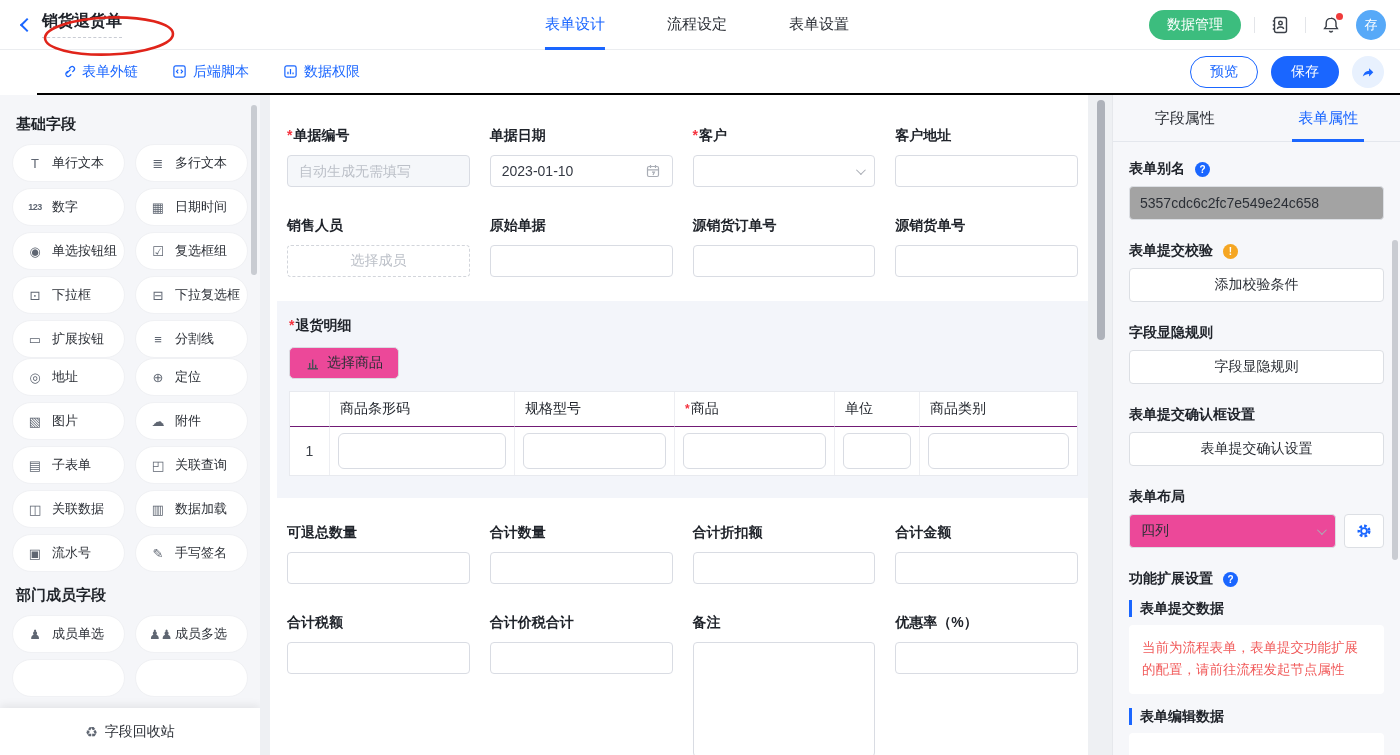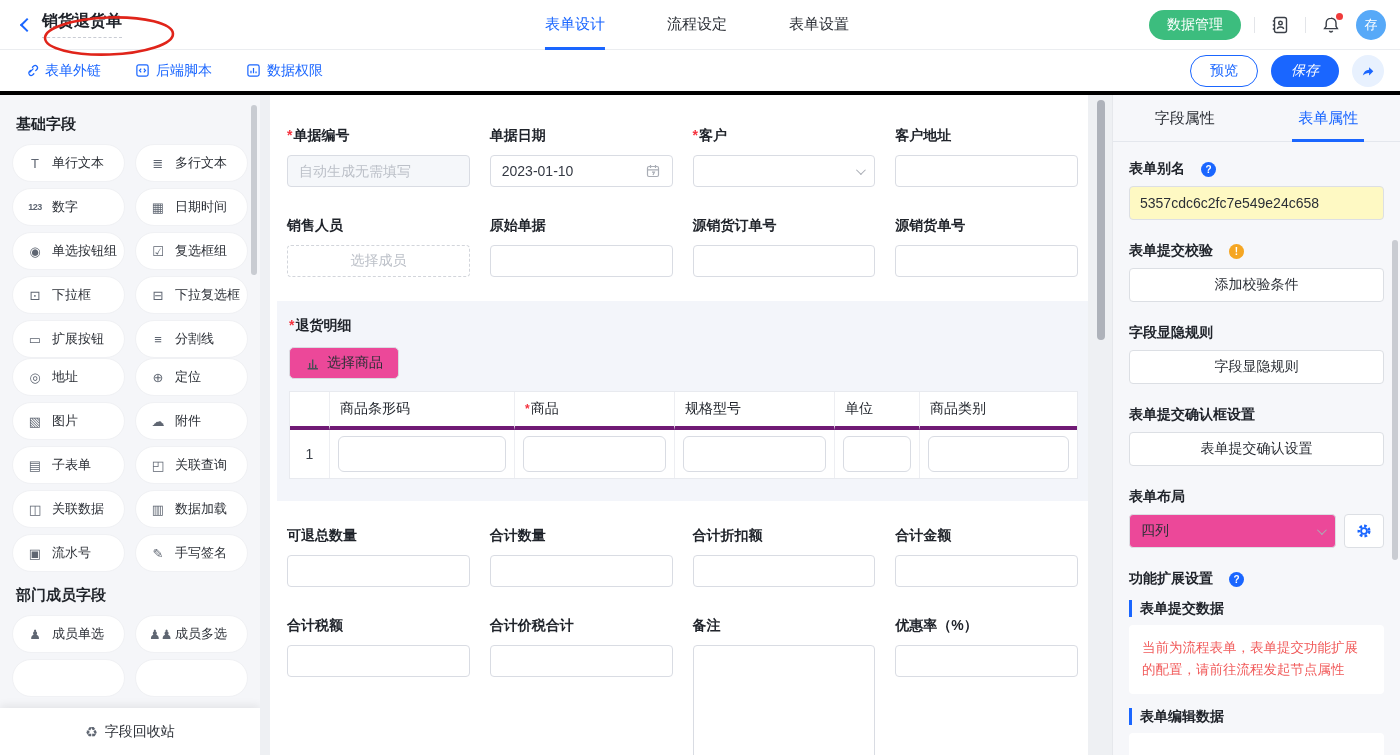--- a/index.html
+++ b/index.html
@@ -17,26 +17,26 @@
   .h-tab { height:50px; display:flex; align-items:center; font-size:15px; color:#2b2f36; cursor:pointer; border-bottom:3px solid transparent; padding-top:2px; }
   .h-tab.active { color:#1a66ff; border-bottom-color:#1a66ff; }
   .h-right { position:absolute; right:14px; top:0; height:50px; display:flex; align-items:center; gap:13px; }
   .btn-green { height:30px; padding:0 18px; background:#3cbd7e; color:#fff; border:none; border-radius:16px; font-size:14px; cursor:pointer; font-family:inherit; }
   .vdiv { width:1px; height:16px; background:#e3e5e9; }
   .icon-btn { position:relative; width:24px; height:24px; display:flex; align-items:center; justify-content:center; cursor:pointer; background:none; border:none; }
   .red-dot { position:absolute; top:0; right:0; width:7px; height:7px; border-radius:50%; background:#f03b3b; }
   .avatar { width:30px; height:30px; border-radius:50%; background:#57a9f8; color:#fff; font-size:13px; display:flex; align-items:center; justify-content:center; cursor:pointer; }
 
   
-  .toolbar { position:relative; height:45px; background:#fff; border-bottom:4px solid #000000; display:flex; align-items:center; padding:0 24px; }
+  .toolbar { position:relative; height:45px; background:#fff; border-bottom:2px solid #000000; display:flex; align-items:center; padding:0 24px;margin-left:37px; }
   .t-links { display:flex; gap:34px; }
   .t-link { display:flex; align-items:center; gap:6px; color:#1a66ff; font-size:14px; cursor:pointer; }
   .t-right { position:absolute; right:16px; display:flex; align-items:center; gap:13px; }
   .btn-preview { height:32px; width:68px; border:1px solid #1a66ff; color:#1a66ff; background:#fff; border-radius:16px; font-size:14px; cursor:pointer; font-family:inherit; }
-  .btn-save { height:32px; width:68px; border:none; color:#fff; background:#1a66ff; border-radius:16px; font-size:14px; cursor:pointer; font-family:inherit;font-style:italic; }
+  .btn-save { height:32px; width:68px; border:none; color:#fff; background:#1a66ff; border-radius:16px; font-size:14px; cursor:pointer; font-family:inherit; }
   .btn-share { width:32px; height:32px; border-radius:50%; background:#e8f1fe; border:none; display:flex; align-items:center; justify-content:center; cursor:pointer; }
 
   
   .body-row { display:flex; height:660px; }
 
   
   .sidebar { position:relative; width:260px; background:#f5f6f9; padding:6px 12px 0 12px; overflow:hidden; flex:none; }
   .sb-title { font-size:15px; font-weight:700; color:#1f2329; margin:14px 0 10px 4px; }
   .sb-grid { display:grid; grid-template-columns:1fr 1fr; gap:6px 10px; }
   .pill { height:38px; background:#fff; border:1px solid #f0f1f4; border-radius:19px; display:flex; align-items:center; padding-left:13px; gap:8px; font-size:13px; color:#2b2f36; cursor:pointer; white-space:nowrap; overflow:hidden; }
@@ -58,40 +58,40 @@
   .ctrl.disabled { background:#f5f7fa; }
   .ctrl-flex { display:flex; align-items:center; justify-content:space-between; }
   .chev-down { width:7px; height:7px; border-right:1.6px solid #a9adb5; border-bottom:1.6px solid #a9adb5; transform:rotate(45deg) translateY(-2px); flex:none; }
   .member-box { height:32px; border:1px dashed #d2d5db; border-radius:4px; background:#fff; display:flex; align-items:center; justify-content:center; color:#bcc0c8; font-size:14px; cursor:pointer; }
 
   .detail-sec { background:#f3f5fa; margin:24px -10px 0 -10px; padding:16px 12px 22px 12px; }
   .btn-product { margin-top:12px; height:32px; padding:0 15px; background:#ec4899; border:1px solid #d8dbe0; border-radius:5px; display:inline-flex; align-items:center; gap:7px; font-size:14px; color:#2b2f36; cursor:pointer; font-family:inherit; }
   .tbl { margin-top:12px; display:inline-block; border:1px solid #e8eaef; background:#fff; }
   .trow { display:grid; grid-template-columns:40px 185px 160px 160px 85px 157px; }
   .th,.td { border-right:1px solid #edeef2; background:#fff; }
-  .th { padding:8px 10px; font-size:14px; color:#23272e; border-bottom:4px solid #701a75; }
+  .th { padding:8px 10px; font-size:14px; color:#23272e; border-bottom:1px solid #701a75; }
   .td { display:flex; align-items:center; }
   .rownum { justify-content:center; color:#3a3f47; font-size:14px; }
   .tin { margin:6px 8px; height:36px; width:calc(100% - 16px); border:1px solid #d9dce3; border-radius:6px; background:#fff; outline:none; font-family:inherit; }
   .totals { margin-top:26px; }
   textarea.ctrl { height:115px; resize:none; padding-top:6px; }
 
   
   .panel { position:relative; width:288px; flex:none; background:#f6f7fa; border-left:1px solid #e6e8ec; padding:0 16px; overflow:hidden; }
   .p-tabs { display:flex; height:47px; border-bottom:1px solid #e4e7ed; margin:0 -16px;justify-content:flex-end; }
   .p-tab { flex:1; display:flex; align-items:center; justify-content:center; font-size:15px; color:#2b2f36; cursor:pointer; position:relative; }
   .p-tab.active { color:#1a66ff; }
   .p-tab.active::after { content:""; position:absolute; bottom:-1px; left:50%; transform:translateX(-50%); width:72px; height:3px; background:#1a66ff; }
   .p-group { margin-top:22px; }
   .p-group.first { margin-top:18px; }
-  .p-label { font-size:14px; font-weight:700; color:#20242b; display:flex; align-items:center; gap:16px; }
+  .p-label { font-size:14px; font-weight:700; color:#20242b; display:flex; align-items:center; gap:10px; }
   .badge { width:15px; height:15px; border-radius:50%; color:#fff; font-size:10px; font-weight:700; display:inline-flex; align-items:center; justify-content:center; cursor:pointer; }
   .badge.help { background:#1a66ff; }
   .badge.warn { background:#f5a623; }
-  .p-input { margin-top:8px; height:34px; width:100%; border:1px solid #dcdfe4; border-radius:4px; background:#fef9c3; padding:0 10px; font-size:14px; color:#2b2f36; font-family:inherit; outline:none; }
+  .p-input { margin-top:8px; height:34px; width:100%; border:1px solid #dcdfe4; border-radius:4px; background:#a3a3a3; padding:0 10px; font-size:14px; color:#2b2f36; font-family:inherit; outline:none; }
   .p-btn { margin-top:8px; height:34px; width:100%; border:1px solid #dcdfe4; border-radius:4px; background:#fff; font-size:14px; color:#2b2f36; cursor:pointer; font-family:inherit; }
   .layout-row { margin-top:8px; display:flex; gap:8px; }
   .p-select { flex:1; height:34px; border:1px solid #dcdfe4; border-radius:4px; background:#ec4899; display:flex; align-items:center; justify-content:space-between; padding:0 11px; font-size:14px; color:#2b2f36; cursor:pointer; }
   .gear-btn { width:40px; height:34px; border:1px solid #dcdfe4; border-radius:4px; background:#fff; display:flex; align-items:center; justify-content:center; cursor:pointer; }
   .sub-title { margin-top:12px; font-size:14px; font-weight:700; color:#20242b; border-left:3px solid #1a66ff; padding-left:8px; line-height:17px; }
   .notice-card { margin-top:8px; background:#fff; border-radius:4px; padding:12px 13px; color:#f15b5b; font-size:13.5px; line-height:1.65; }
   .stub-card { margin-top:8px; background:#fff; border-radius:4px; height:42px; }
   .p-scroll { position:absolute; right:2px; top:145px; width:6px; height:320px; border-radius:3px; background:#c9ccd2; cursor:pointer; }
 
   svg.ic { display:block; }
@@ -360,22 +360,22 @@
             <svg class="ic" width="15" height="15" viewBox="0 0 16 16" fill="none" stroke="#4a4f57" stroke-width="1.5">
               <path d="M5 13V7.5M8.2 13V3.8M11.4 13V9.2M2.8 13.6h11"></path>
             </svg>
             <span>选择商品</span>
           </button>
 
           <div class="tbl">
             <div class="trow">
               <div class="th"></div>
               <div class="th">商品条形码</div>
+              <div class="th">规格型号</div>
               <div class="th"><span class="req" style="font-size:12px;">*</span><span>商品</span></div>
-              <div class="th">规格型号</div>
               <div class="th">单位</div>
               <div class="th" style="border-right:none;">商品类别</div>
             </div>
             <div class="trow">
               <div class="td rownum">1</div>
               <div class="td">
                   <input class="tin" style="">
                 </div>
               <div class="td">
                   <input class="tin" style="">

